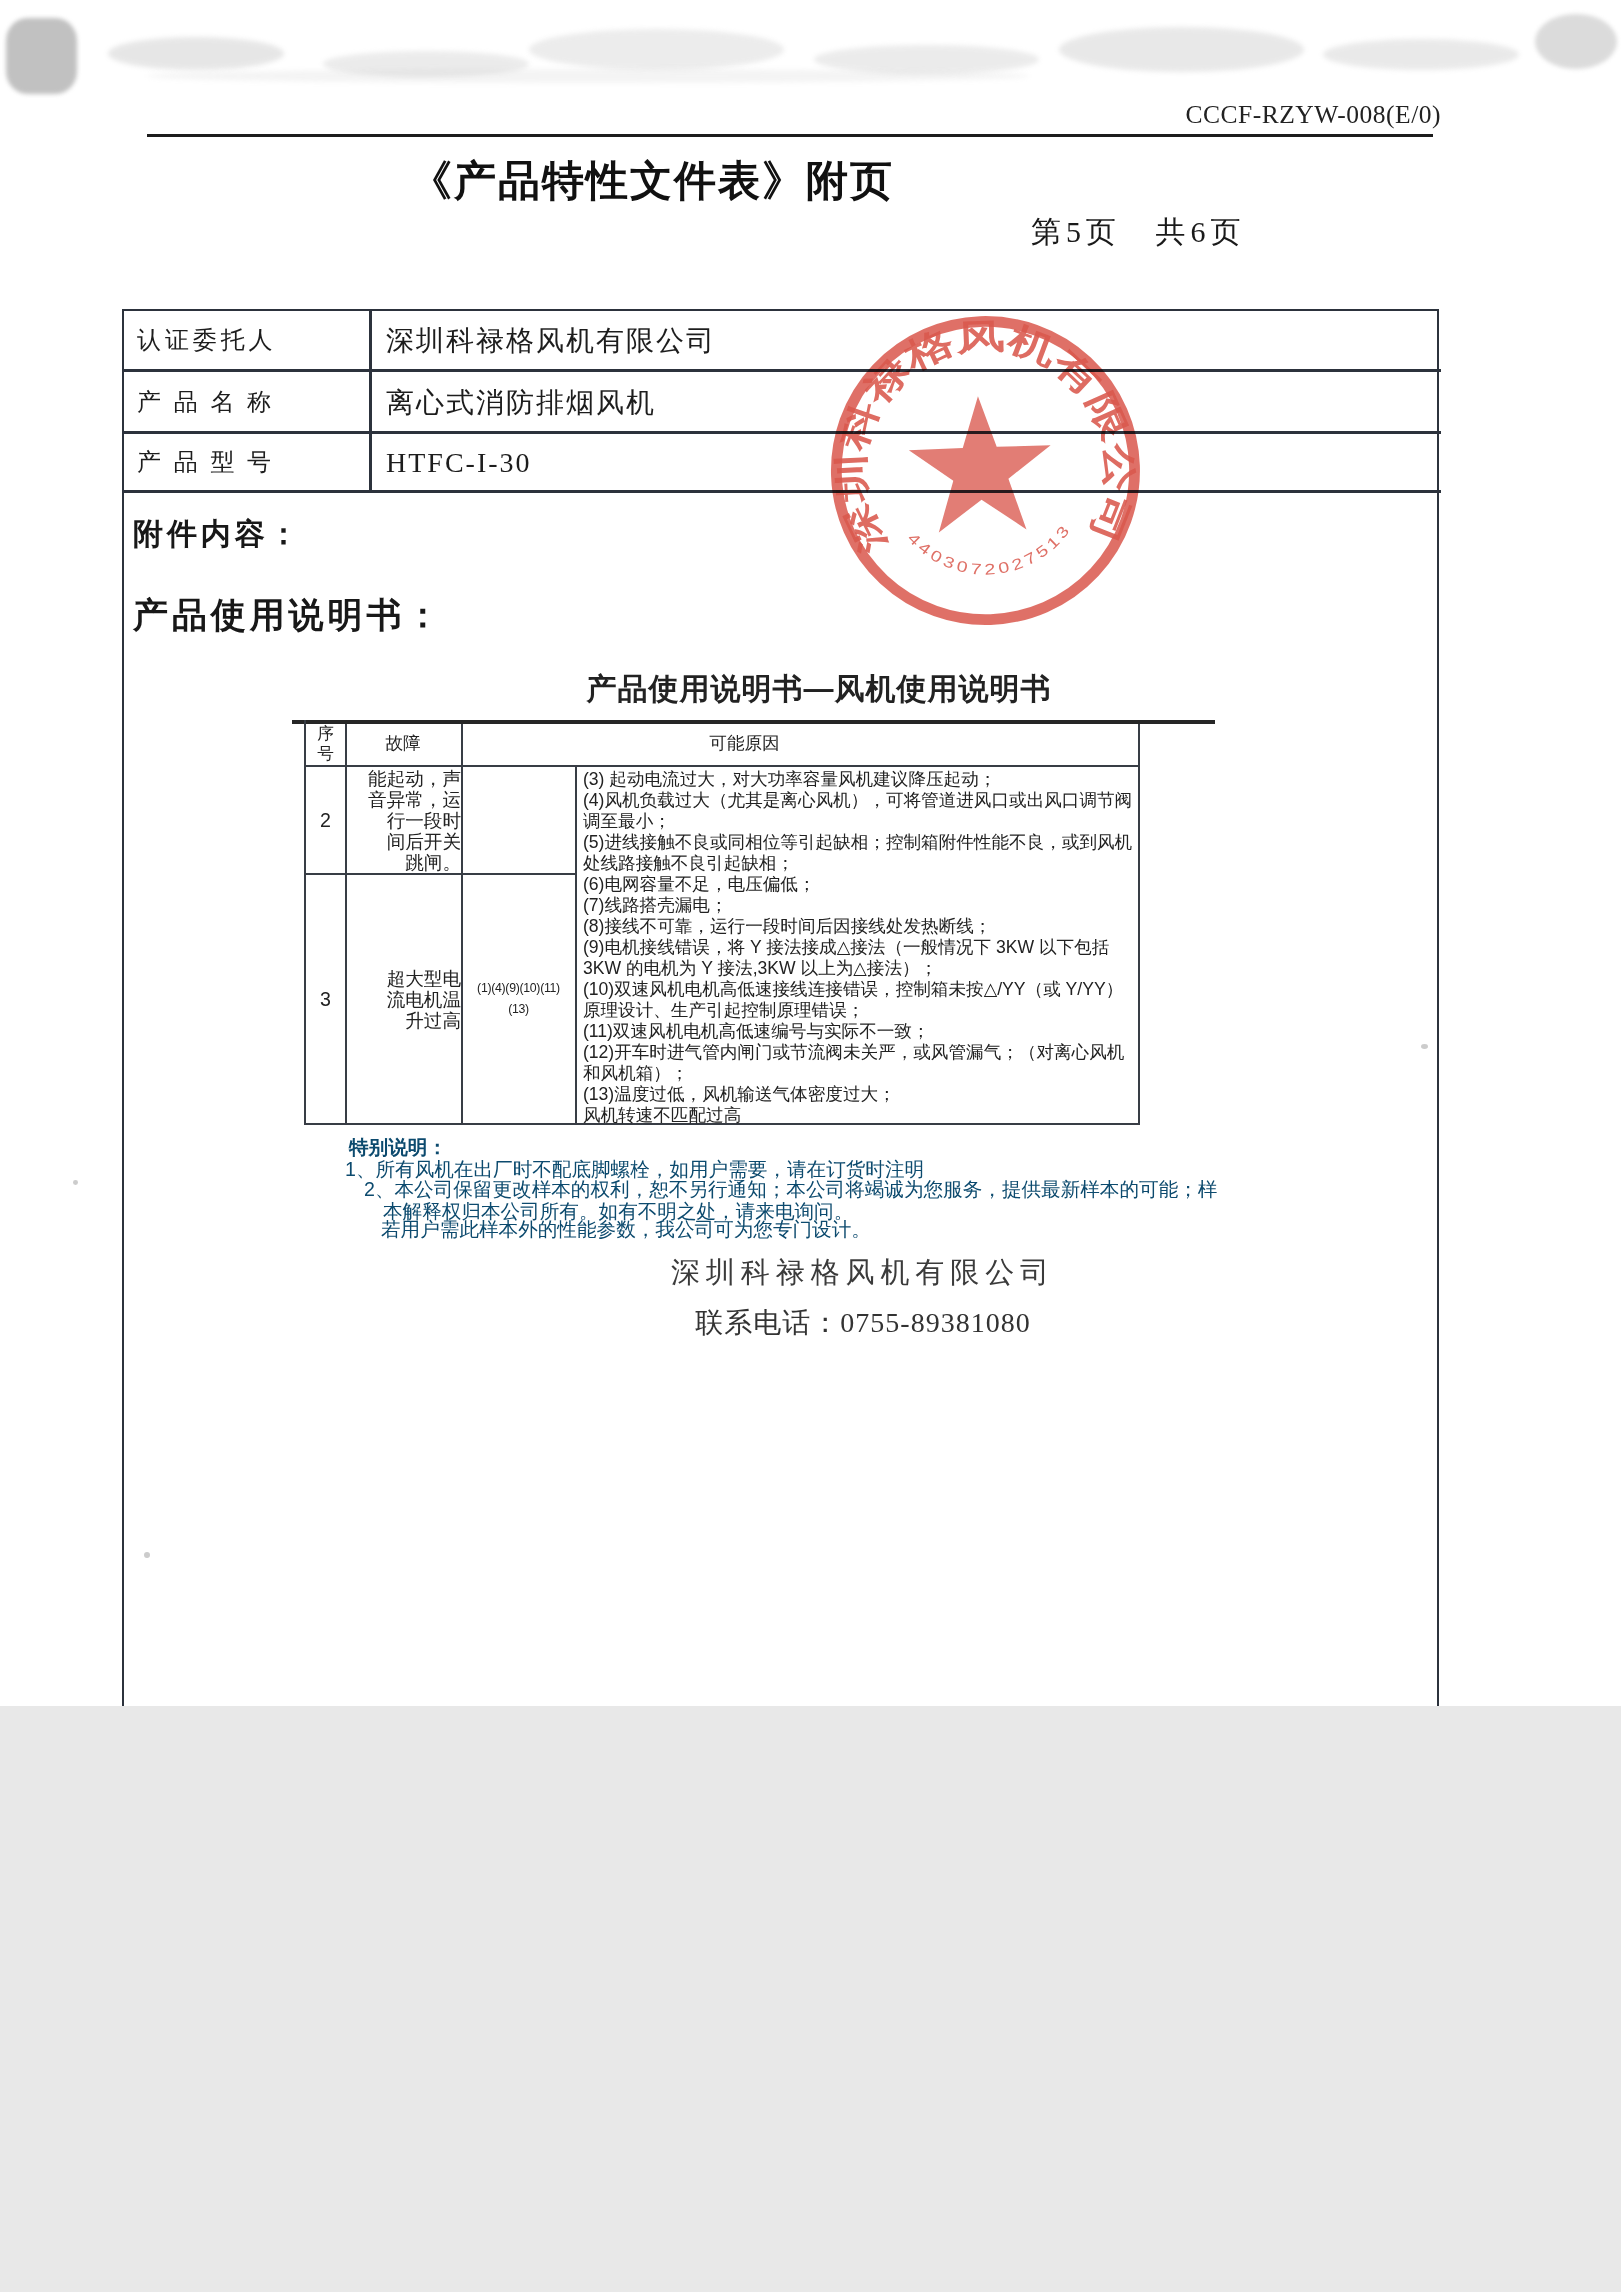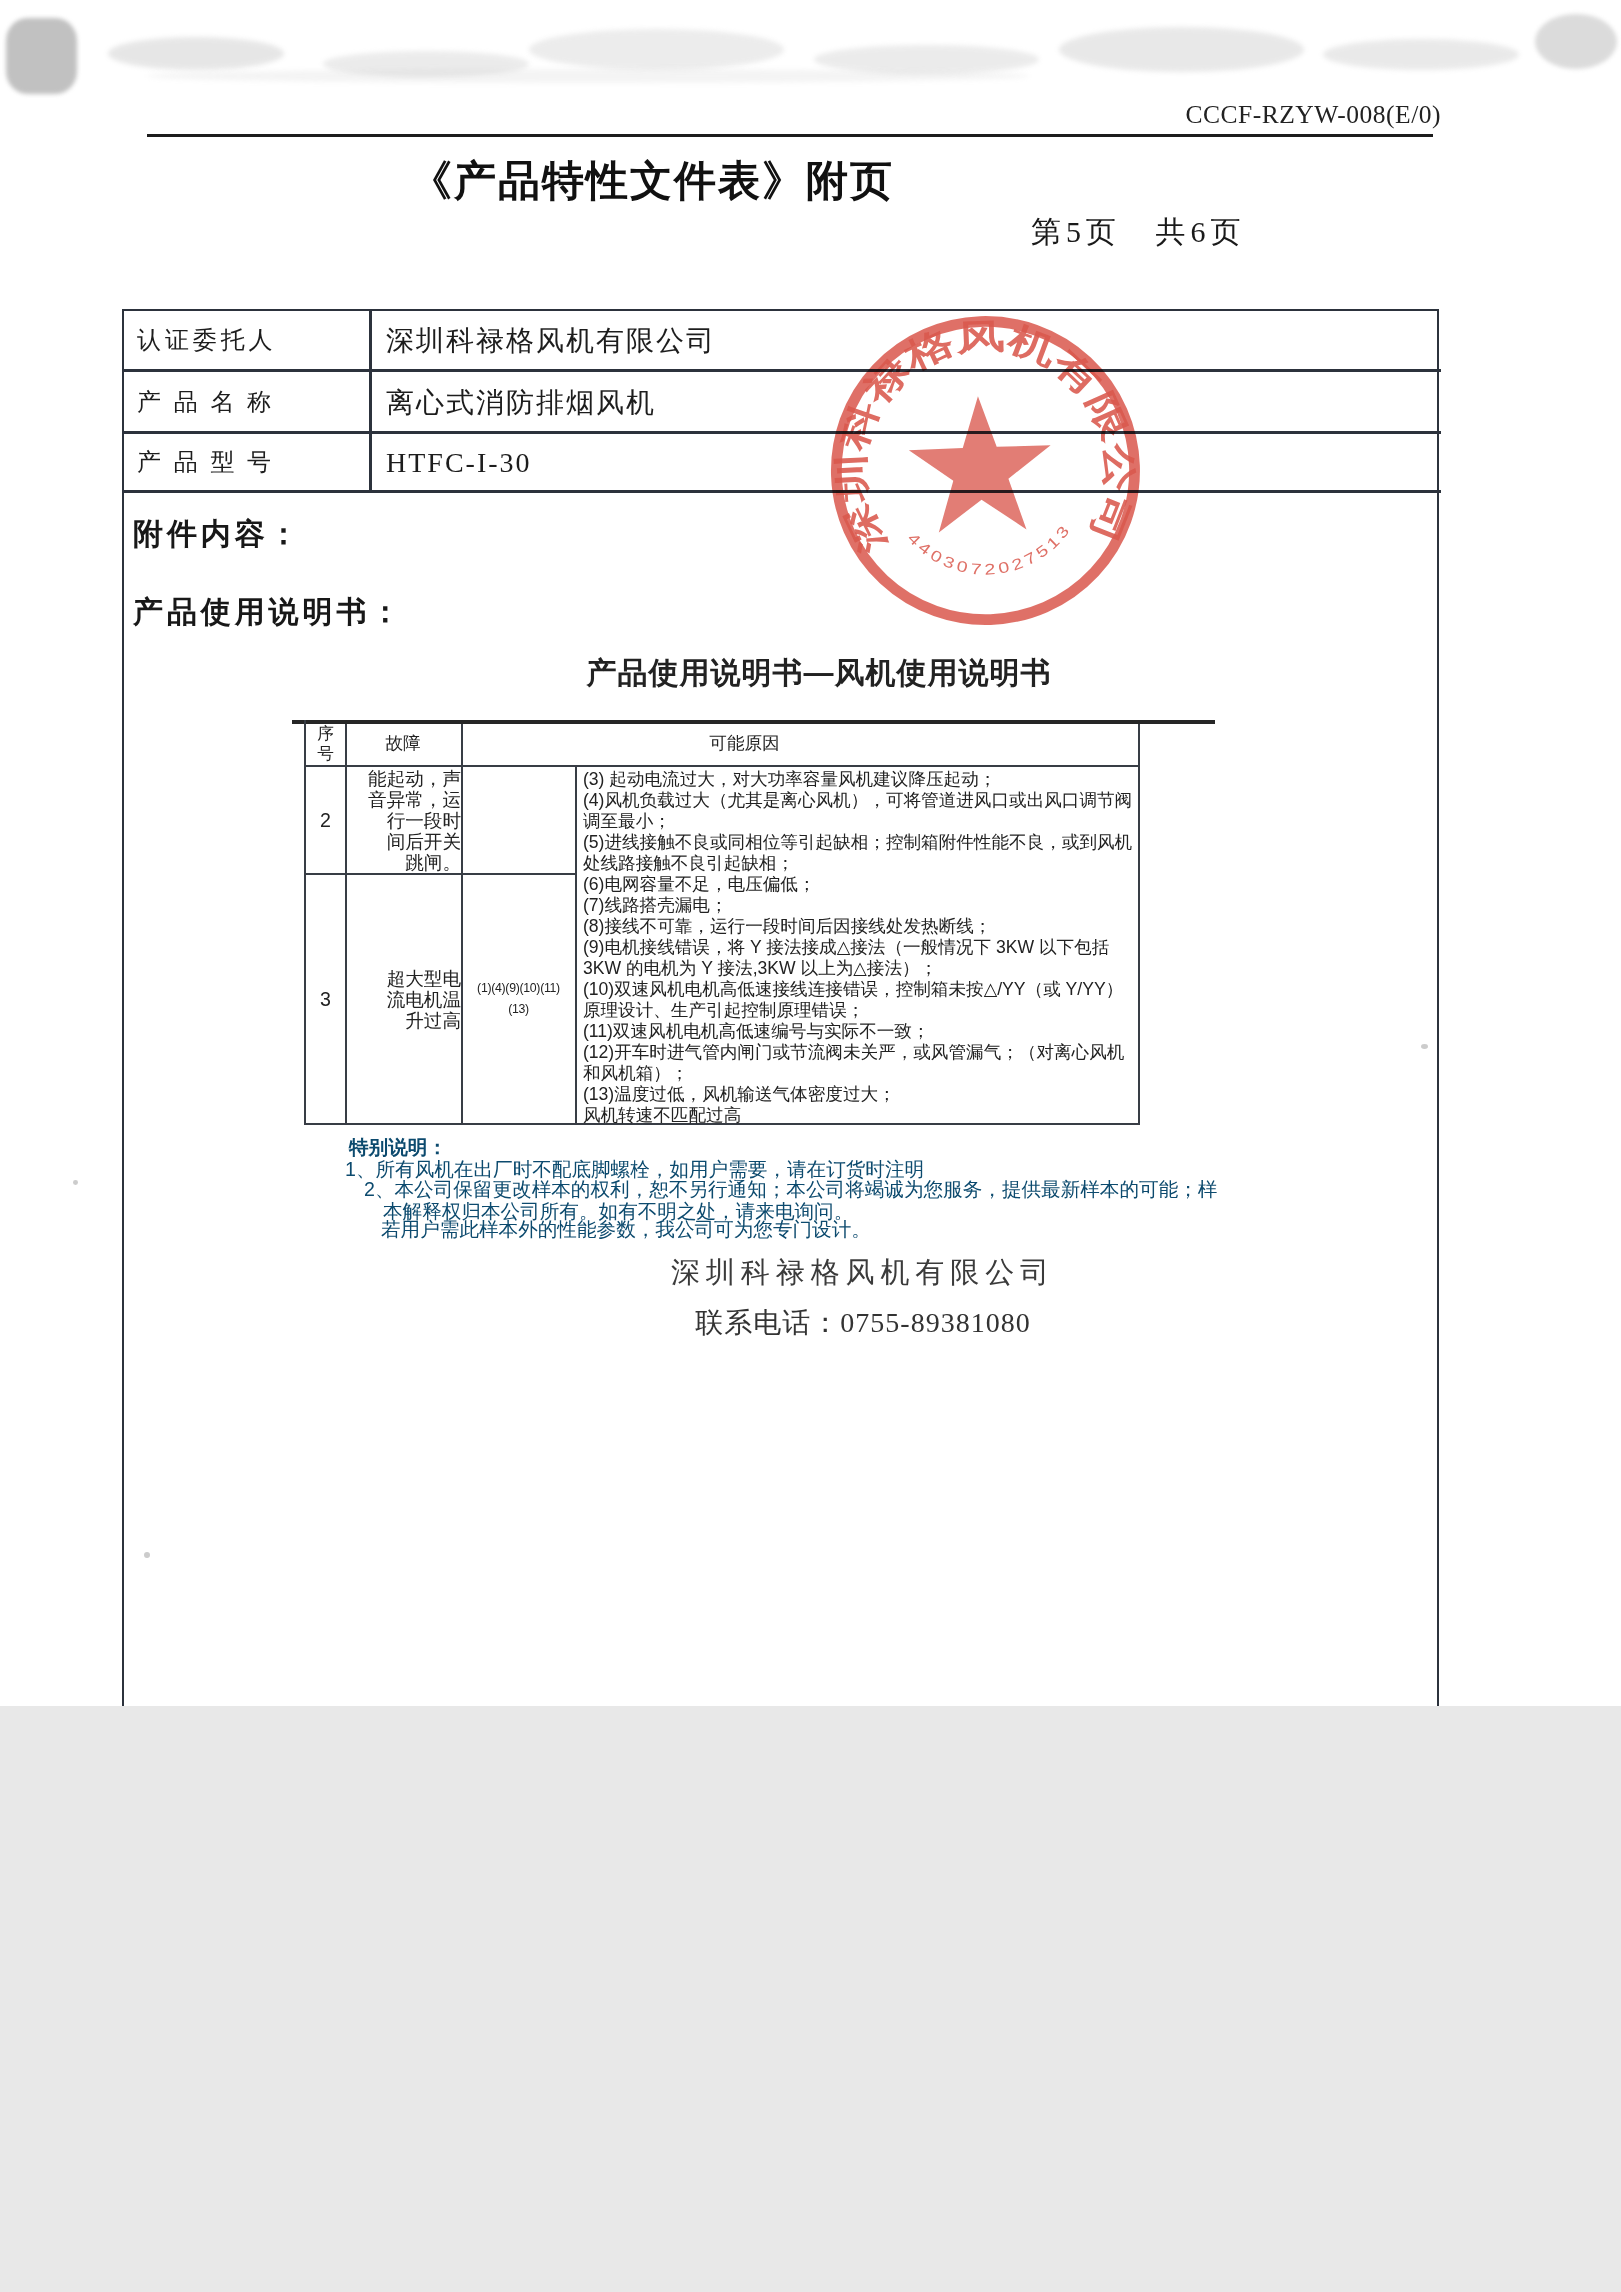--- a/index.html
+++ b/index.html
@@ -46,24 +46,24 @@
   .cell-label{left:137px;width:225px;font-size:24px;color:#1d1d1d;}
   .cell-value{left:386px;width:686px;font-size:28px;color:#1d1d1d;}
   .r1{top:312px;height:57px;line-height:57px;}
   .r2{top:374px;height:57px;line-height:57px;}
   .r3{top:435px;height:55px;line-height:55px;}
   .ls-a{letter-spacing:3.9px;}
   .ls-b{letter-spacing:12.7px;}
   .ls-c{letter-spacing:2px;}
 
   .attach-label{left:133px;top:514px;font-size:30px;font-weight:bold;letter-spacing:3.9px;color:#181818;}
-  .manual-label{left:133px;top:592px;font-size:30px;font-weight:bold;letter-spacing:3.9px;color:#181818;}
-
-  
-  .ft-title{left:568px;top:656px;width:502px;text-align:center;
+  .manual-label{left:133px;top:592px;font-size:35px;font-weight:bold;letter-spacing:3.9px;color:#181818;}
+
+  
+  .ft-title{left:568px;top:672px;width:502px;text-align:center;
             font-size:30px;font-weight:600;letter-spacing:1px;line-height:33px;color:#222;}
   .ft-topline{left:292px;top:720px;width:923px;height:3.9px;background:#262626;}
   .vln{position:absolute;background:#383d45;width:2px;}
   .v-l{left:304px;top:720px;height:405px;}
   .v-1{left:345px;top:724px;height:401px;}
   .v-2{left:461px;top:724px;height:401px;}
   .v-3{left:575px;top:765px;height:360px;}
   .v-r{left:1138px;top:724px;height:401px;}
   .hln{position:absolute;background:#383d45;height:2px;}
   .h-hdr{left:304px;top:765px;width:836px;}

